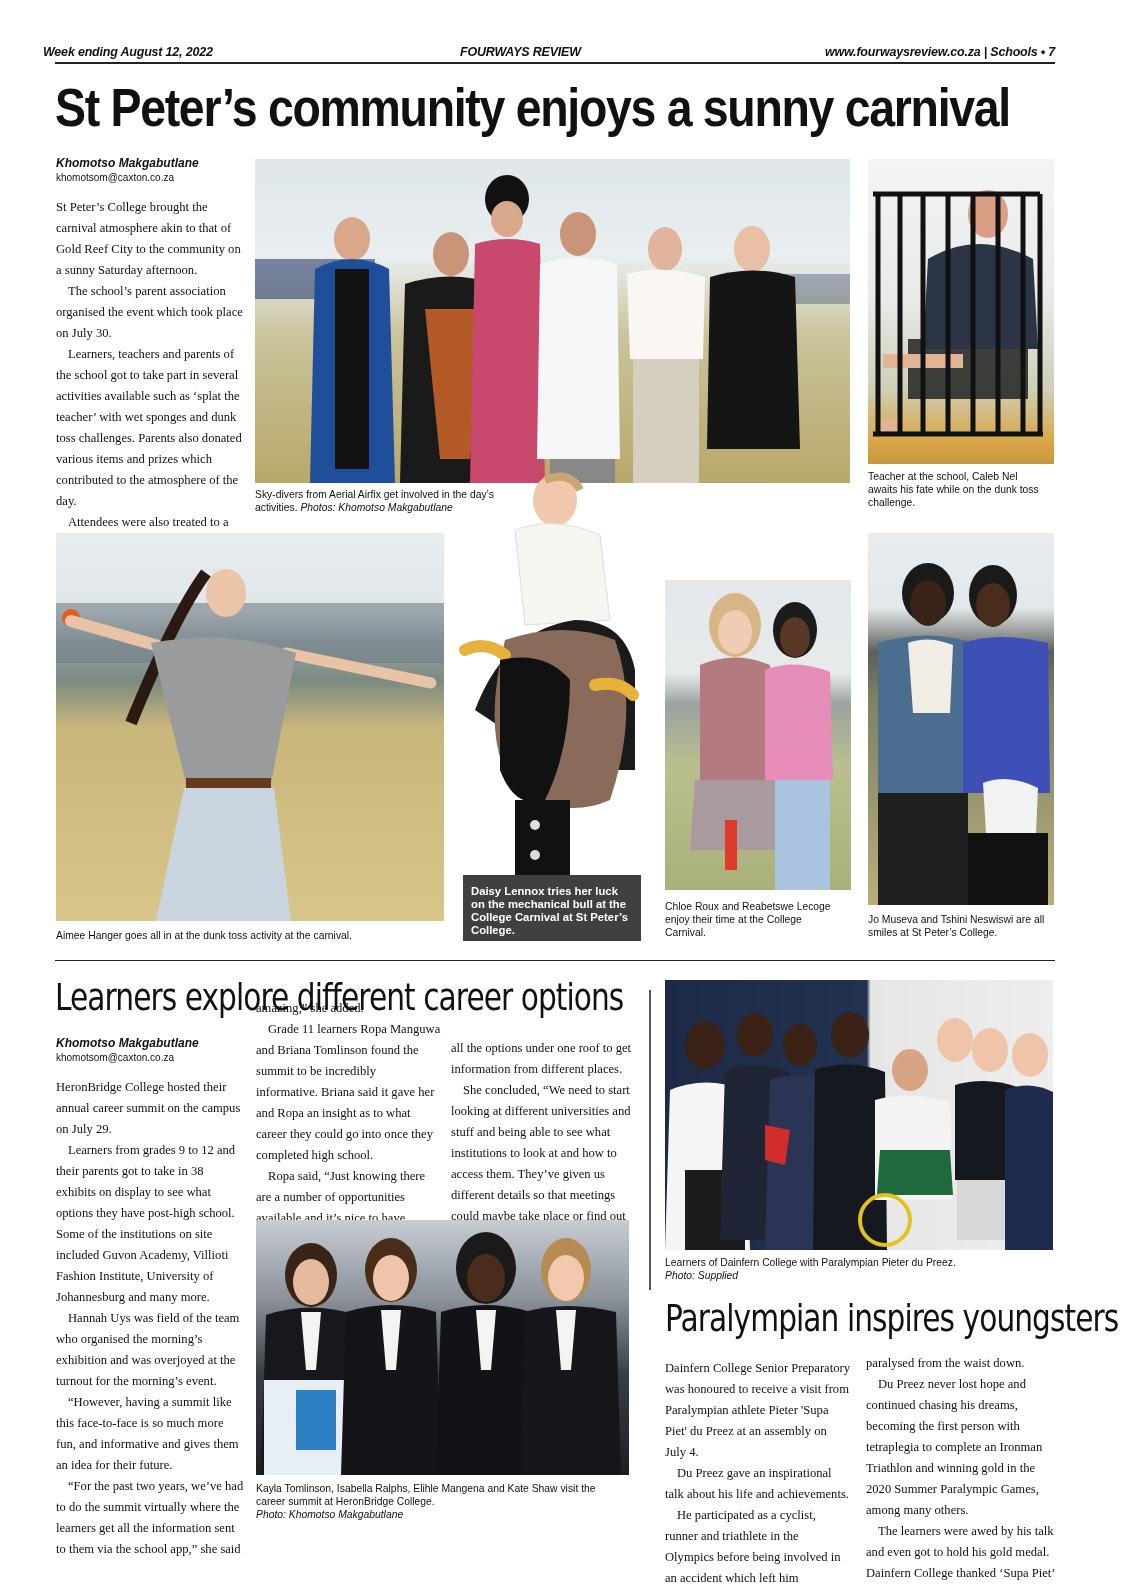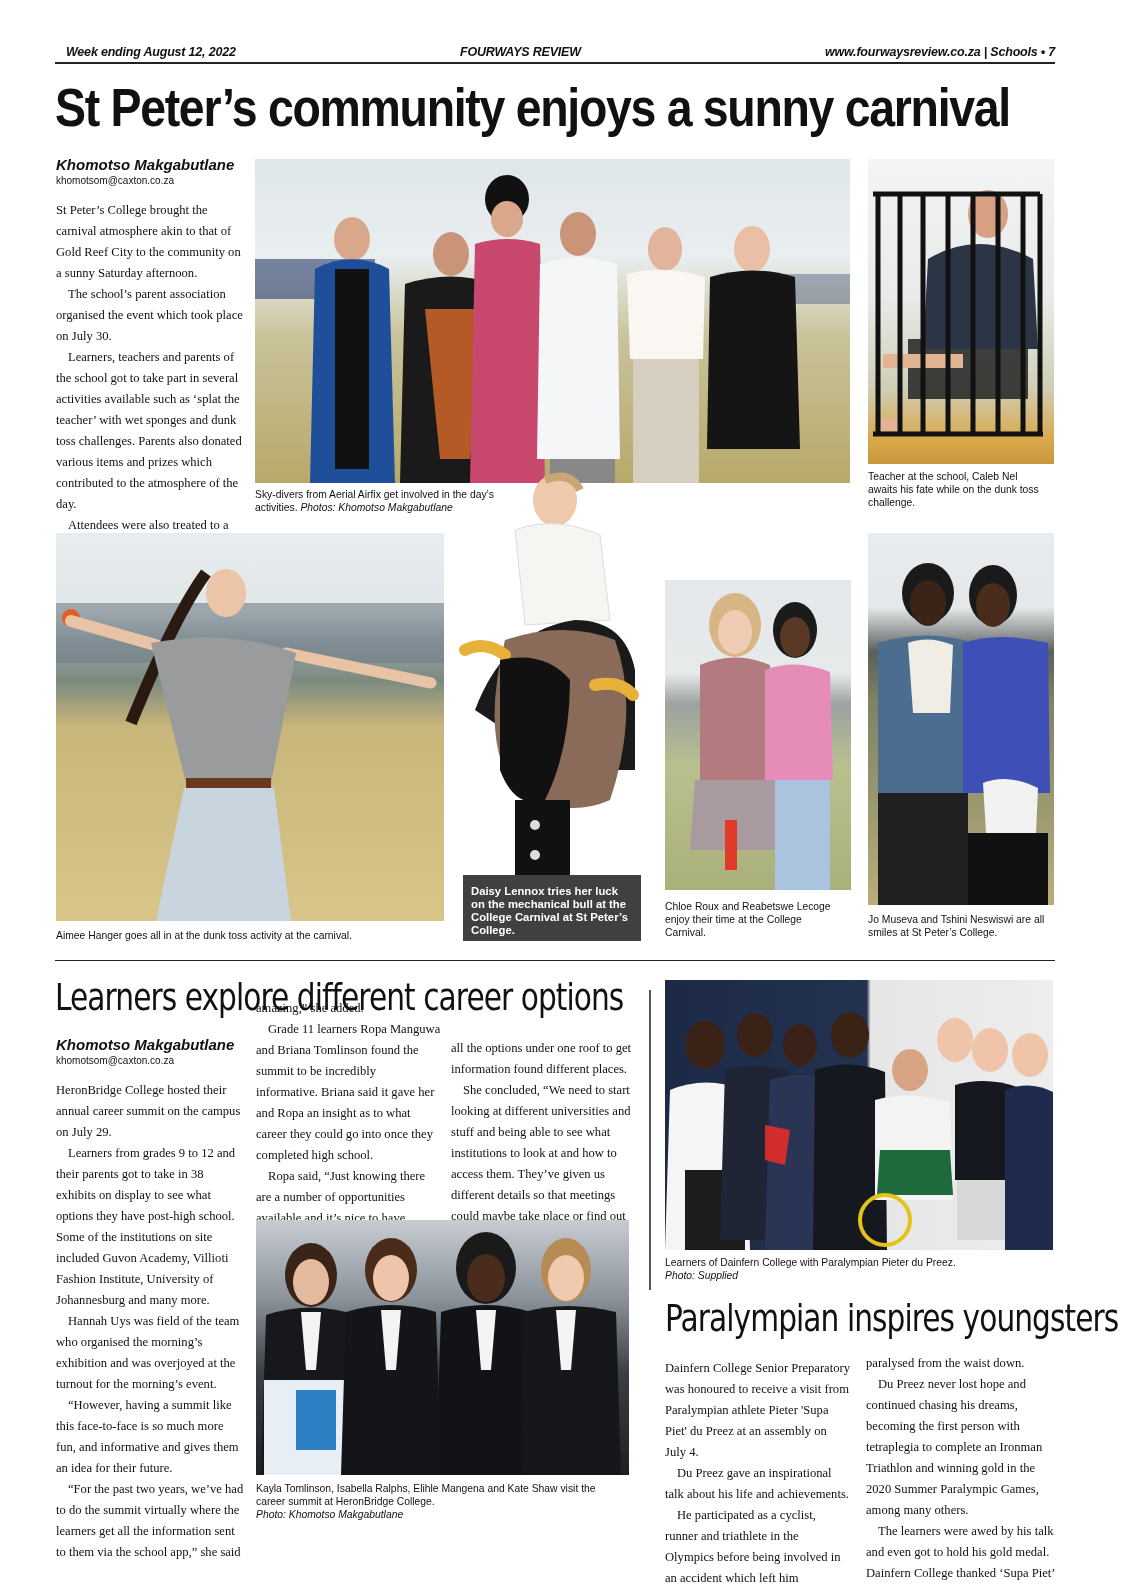--- a/index.html
+++ b/index.html
@@ -1,38 +1,38 @@
 <!DOCTYPE html>
 <html><head>
 <meta charset="utf-8">
 <style>
   html,body{margin:0;padding:0;background:#fff;}
   body{width:1123px;height:1587px;position:relative;overflow:hidden;font-family:"Liberation Serif",serif;color:#111;}
   .abs{position:absolute;}
   .runhead{font-family:"Liberation Sans",sans-serif;font-weight:bold;font-style:italic;font-size:12.5px;top:45px;letter-spacing:-0.2px;}
   .rule-top{left:55px;top:62px;width:1000px;height:2px;background:#222;}
   .headline1{left:55px;top:74px;width:1010px;font-family:"Liberation Sans",sans-serif;font-weight:bold;font-size:54px;line-height:66px;letter-spacing:-1.5px;transform:scaleX(0.86);transform-origin:left top;white-space:nowrap;}
-  .byline{font-family:"Liberation Sans",sans-serif;font-weight:bold;font-style:italic;font-size:15px;}
+  .byline{font-family:"Liberation Sans",sans-serif;font-weight:bold;font-style:italic;font-size:12px;}
   .email{font-family:"Liberation Sans",sans-serif;font-size:10px;margin-top:2px;}
   .body-text{font-size:12.6px;line-height:21px;}
   .body-text p{margin:0;text-indent:0;}
   .body-text p + p{text-indent:12px;}
   .caption{font-family:"Liberation Sans",sans-serif;font-size:11px;line-height:13px;transform:scaleX(0.94);transform-origin:left top;}
   .caption i{font-style:italic;}
   .photo{position:absolute;overflow:hidden;}
   .blue-cap{background:#404040;color:#fff;font-family:"Liberation Sans",sans-serif;font-weight:bold;font-size:11.3px;line-height:13px;padding:10px 8px;box-sizing:border-box;}
   .section-rule{left:55px;top:960px;width:1000px;height:1px;background:#222;}
   .vrule{left:649px;top:990px;width:2px;height:300px;background:#555;}
   .headline2{font-family:"DejaVu Sans",sans-serif;font-size:38px;line-height:44px;letter-spacing:-1.2px;transform:scaleX(0.78);transform-origin:left top;white-space:nowrap;}
   .col{position:absolute;}
 </style>
 </head>
 <body>
 
-<div class="abs runhead" style="left:66px;font-style:italic;">Week ending August 12, 2022</div>
+<div class="abs runhead" style="left:43px;font-style:italic;">Week ending August 12, 2022</div>
 <div class="abs runhead" style="left:460px;">FOURWAYS REVIEW</div>
 <div class="abs runhead" style="right:68px;">www.fourwaysreview.co.za | Schools • 7</div>
 <div class="abs rule-top"></div>
 
 <div class="abs headline1">St Peter’s community enjoys a sunny carnival</div>
 
 <div class="abs" style="left:56px;top:156px;width:190px;">
   <div class="byline">Khomotso Makgabutlane</div>
   <div class="email">khomotsom@caxton.co.za</div>
   <div class="body-text" style="margin-top:14px;">
@@ -177,21 +177,21 @@
   </div>
 </div>
 
 <div class="col body-text" style="left:256px;top:998px;width:185px;">
   <p>amazing,” she added.</p>
   <p>Grade 11 learners Ropa Manguwa and Briana Tomlinson found the summit to be incredibly informative. Briana said it gave her and Ropa an insight as to what career they could go into once they completed high school.</p>
   <p>Ropa said, “Just knowing there are a number of opportunities available and it’s nice to have</p>
 </div>
 
 <div class="col body-text" style="left:451px;top:1038px;width:185px;">
-  <p style="text-indent:0;">all the options under one roof to get information found different places.</p>
+  <p style="text-indent:0;">all the options under one roof to get information from different places.</p>
   <p>She concluded, “We need to start looking at different universities and stuff and being able to see what institutions to look at and how to access them. They’ve given us different details so that meetings could maybe take place or find out more on the different careers.”</p>
 </div>
 
 <div class="photo" style="left:256px;top:1220px;width:373px;height:255px;background:linear-gradient(180deg,#c7ccd2 0%,#8d949c 30%,#3a3f45 60%,#1d1f22 100%);">
   <svg width="373" height="255" viewBox="0 0 373 255">
     <g>
       <ellipse cx="55" cy="55" rx="26" ry="32" fill="#3a2418"></ellipse>
       <ellipse cx="55" cy="62" rx="18" ry="23" fill="#e5bba0"></ellipse>
       <path d="M10 95 Q55 80 100 95 L105 255 L5 255 Z" fill="#17181b"></path>
       <path d="M45 92 L65 92 L60 150 L50 150 Z" fill="#f4f4f4"></path>

